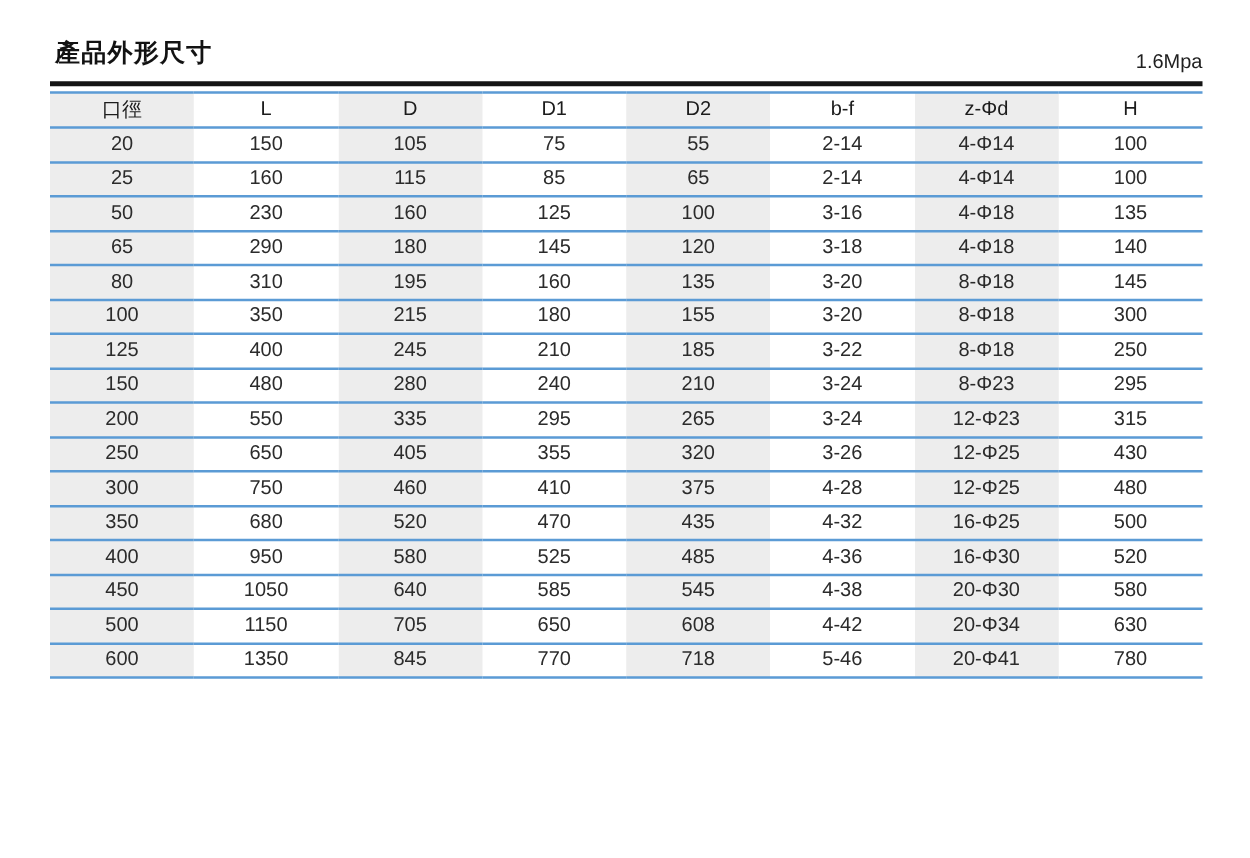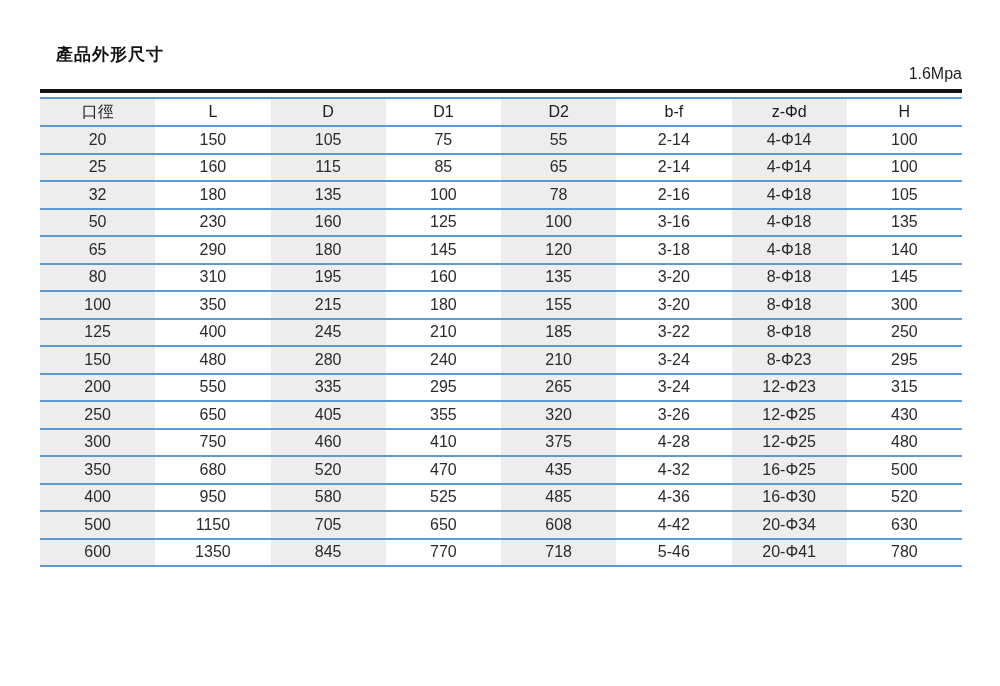--- a/index.html
+++ b/index.html
@@ -23,22 +23,22 @@
   .page {
     padding: 26px 38px 0 40px;
   }
   .header-bar {
     display: flex;
     justify-content: space-between;
     align-items: flex-end;
     margin-bottom: 5px;
   }
   .page-title {
-    margin: 16px;
-    font-size: 17px;
+    margin: 4px;
+    font-size: 20px;
     line-height: 26px;
     font-weight: bold;
     color: var(--title-black);
     letter-spacing: 1px;
   }
   .pressure-rating {
     font-size: 16px;
     line-height: 20px;
     color: #1f1f1f;
     margin-left: 18px;
@@ -118,30 +118,20 @@
           <td class="shaded">25</td>
           <td>160</td>
           <td class="shaded">115</td>
           <td>85</td>
           <td class="shaded">65</td>
           <td>2-14</td>
           <td class="shaded">4-Φ14</td>
           <td>100</td>
         </tr>
         <tr>
-          <td class="shaded">32</td>
-          <td>180</td>
-          <td class="shaded">135</td>
-          <td>100</td>
-          <td class="shaded">78</td>
-          <td>2-16</td>
-          <td class="shaded">4-Φ18</td>
-          <td>105</td>
-        </tr>
-        <tr>
           <td class="shaded">50</td>
           <td>230</td>
           <td class="shaded">160</td>
           <td>125</td>
           <td class="shaded">100</td>
           <td>3-16</td>
           <td class="shaded">4-Φ18</td>
           <td>135</td>
         </tr>
         <tr>
@@ -238,20 +228,30 @@
           <td class="shaded">400</td>
           <td>950</td>
           <td class="shaded">580</td>
           <td>525</td>
           <td class="shaded">485</td>
           <td>4-36</td>
           <td class="shaded">16-Φ30</td>
           <td>520</td>
         </tr>
         <tr>
+          <td class="shaded">450</td>
+          <td>1050</td>
+          <td class="shaded">640</td>
+          <td>585</td>
+          <td class="shaded">545</td>
+          <td>4-38</td>
+          <td class="shaded">20-Φ30</td>
+          <td>580</td>
+        </tr>
+        <tr>
           <td class="shaded">500</td>
           <td>1150</td>
           <td class="shaded">705</td>
           <td>650</td>
           <td class="shaded">608</td>
           <td>4-42</td>
           <td class="shaded">20-Φ34</td>
           <td>630</td>
         </tr>
         <tr>

